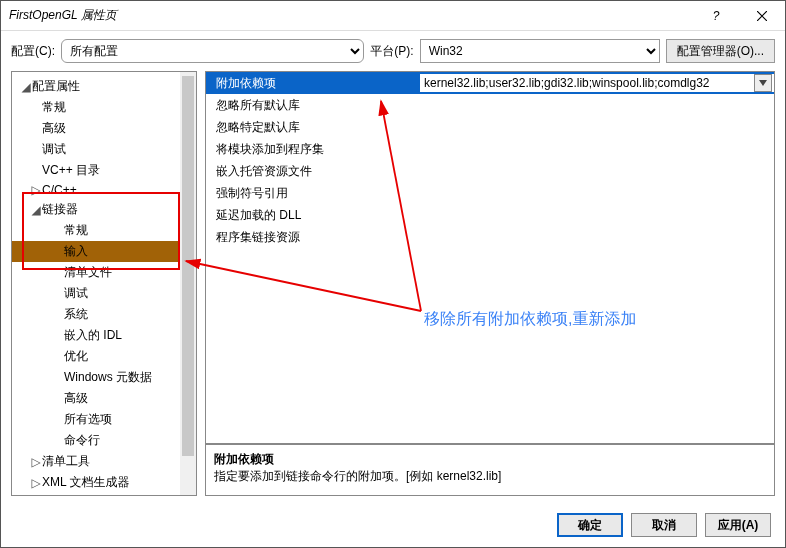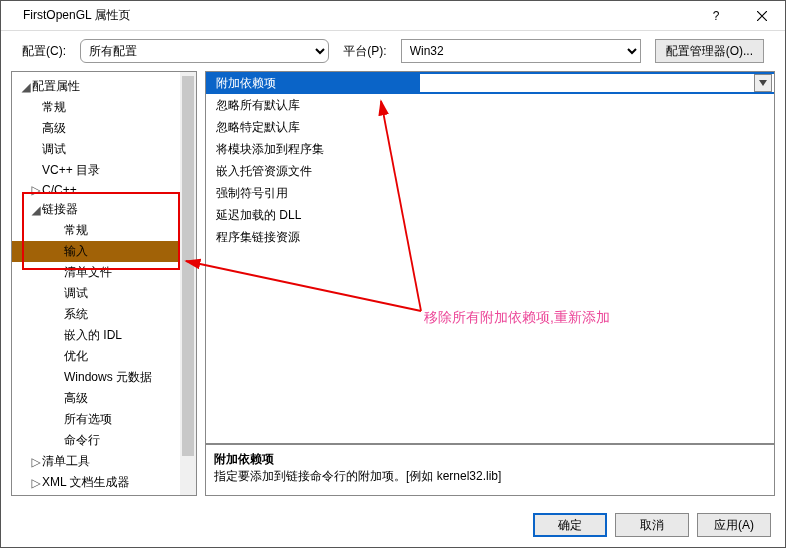--- a/index.html
+++ b/index.html
@@ -1,20 +1,20 @@
 <!DOCTYPE html>
 <html><head>
 <meta charset="utf-8">
 <style>
 * { box-sizing: border-box; margin: 0; padding: 0; font-family: "Microsoft YaHei", "Segoe UI", sans-serif; font-size: 12px; }
 body { background: #fff; width: 786px; height: 548px; border: 1px solid #555; position: relative; overflow: hidden; }
-.titlebar { height: 30px; display: flex; align-items: center; padding-left: 22px; border-bottom: 1px solid #ddd; }
+.titlebar { height: 30px; display: flex; align-items: center; padding-left: 8px; border-bottom: 1px solid #ddd; font-style: italic; }
 .titlebar .title { flex: 1; }
 .titlebar .tbtn { width: 46px; height: 30px; display: flex; align-items: center; justify-content: center; }
-.toprow { display: flex; align-items: center; padding: 8px 21px; gap: 14px; }
+.toprow { display: flex; align-items: center; padding: 8px 10px; gap: 6px; }
 .toprow select { height: 24px; border: 1px solid #999; background: #fff; padding: 0 4px; }
 .toprow .cfgsel { flex: 1; min-width: 200px; border-radius: 6px; }
 .toprow .platsel { width: 240px; }
 .toprow button { height: 24px; padding: 0 10px; border: 1px solid #999; background: #e9e9e9; }
 .main { display: flex; height: 425px; padding: 0 10px; gap: 8px; position: relative; }
 .tree { width: 186px; border: 1px solid #888; overflow-y: auto; position: relative; }
 .tree-inner { padding: 4px 0; }
 .titem { padding: 2px 0 2px 8px; white-space: nowrap; cursor: default; display: flex; align-items: center; }
 .titem .arrow { display: inline-block; width: 12px; text-align: center; color: #555; }
 .titem.level1 { padding-left: 30px; }
@@ -24,24 +24,24 @@
 .right { flex: 1; display: flex; flex-direction: column; gap: 0; }
 .grid { flex: 1; border: 1px solid #888; overflow: hidden; position: relative; }
 .grow { display: flex; height: 22px; align-items: center; }
 .grow.sel { background: #0a64c8; color: #fff; }
 .gname { width: 214px; padding-left: 10px; }
 .gval { flex: 1; padding-left: 4px; overflow: hidden; white-space: nowrap; display: flex; align-items: center; }
 .gval .dd { width: 18px; height: 18px; border: 1px solid #888; background: #eee; display: flex; align-items: center; justify-content: center; margin-left: auto; margin-right: 2px; }
 .desc { border: 1px solid #888; padding: 6px 8px; height: 52px; }
 .desc .dt { font-weight: bold; }
 .buttons { position: absolute; bottom: 10px; right: 14px; display: flex; gap: 8px; }
-.buttons button { width: 74px; height: 24px; border: 1px solid #888; background: #e9e9e9; }
+.buttons button { width: 66px; height: 24px; border: 1px solid #888; background: #e9e9e9; font-weight: bold; }
 .buttons button.primary { border: 2px solid #0a64c8; }
 svg.overlay { position: absolute; left: 0; top: 0; pointer-events: none; }
-.annot { position: absolute; color: #ec4899; font-size: 14px; }
+.annot { position: absolute; color: #3b82f6; font-size: 16px; }
 .scrollbar { position: absolute; right: 0; top: 0; width: 16px; height: 100%; background: #f0f0f0; }
 .scrollbar .thumb { position: absolute; left: 2px; width: 12px; background: #c8c8c8; }
 </style>
 </head>
 <body>
 
 <div class="titlebar">
   <span class="title">FirstOpenGL 属性页</span>
   <div class="tbtn">?</div>
   <div class="tbtn">
@@ -105,20 +105,21 @@
     <div class="scrollbar">
         <div class="thumb" style="top:4px;height:380px"></div>
       </div>
   </div>
 
   <div class="right">
     <div class="grid">
       <div class="grow sel">
         <div class="gname">附加依赖项</div>
         <div class="gval" style="background:#fff;color:#000">
+          <span>kernel32.lib;user32.lib;gdi32.lib;winspool.lib;comdlg32</span>
           <span class="dd">
               <svg width="8" height="6">
                 <path d="M0 0 L8 0 L4 6 Z" fill="#444"></path>
               </svg>
             </span>
         </div>
       </div>
       <div class="grow">
           <div class="gname">忽略所有默认库</div>
           <div class="gval"></div>

